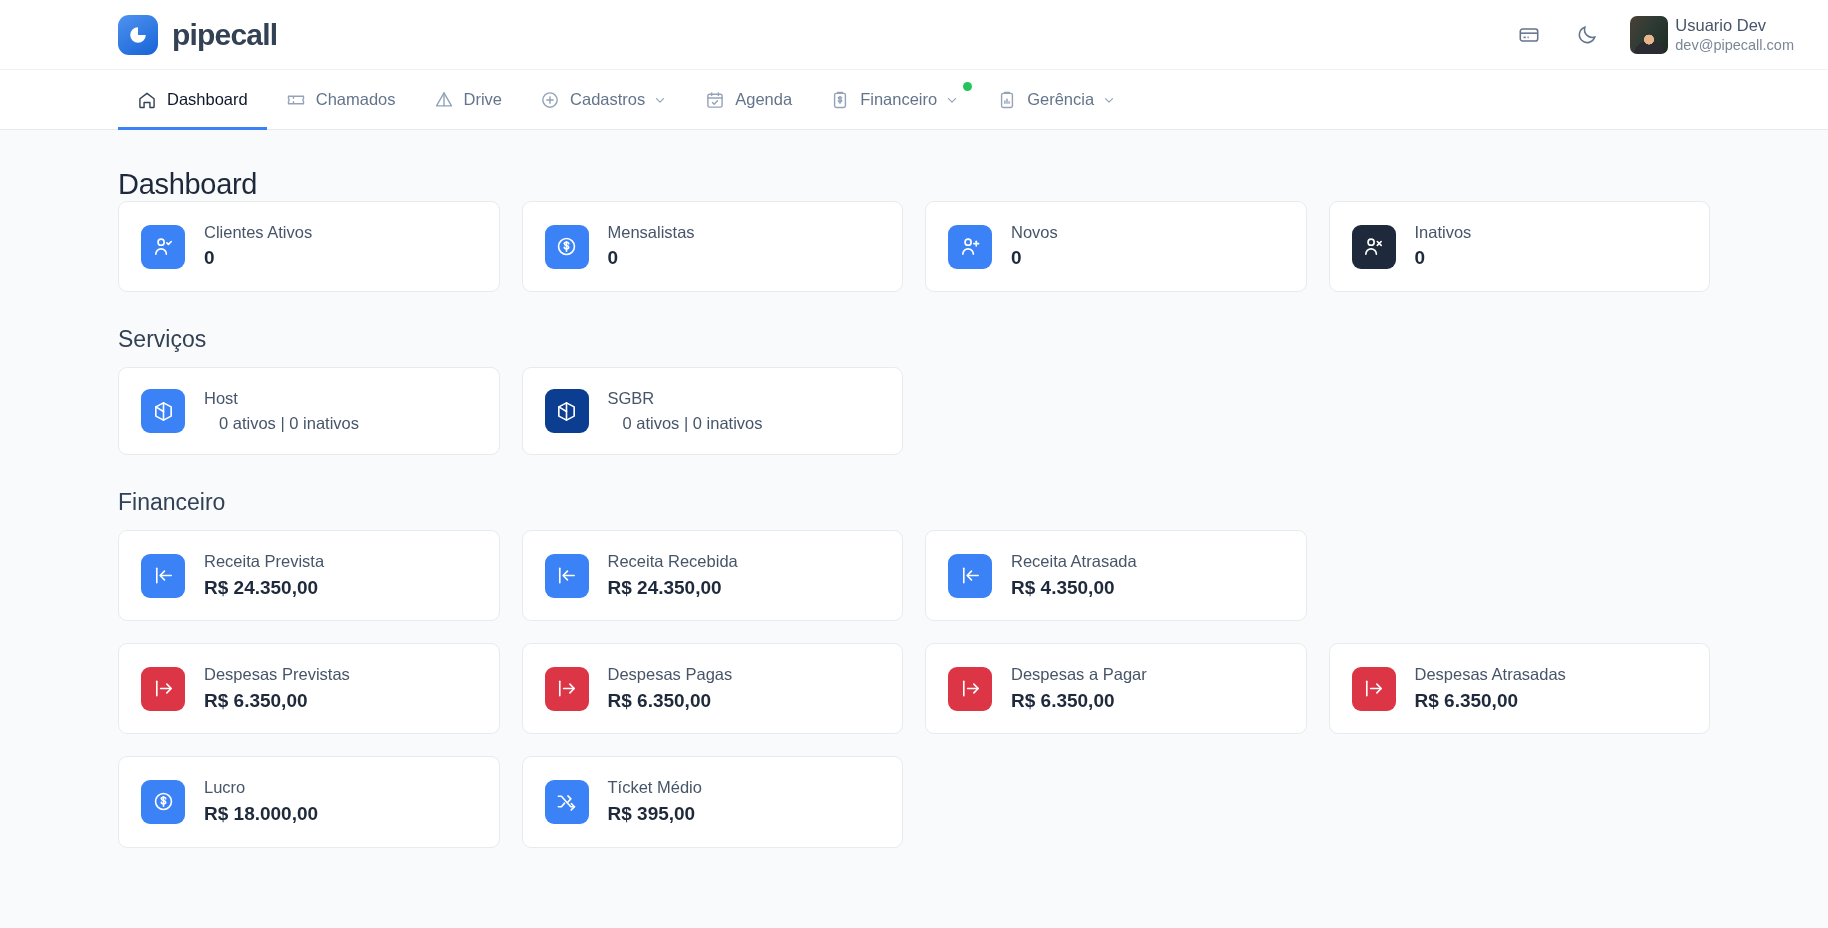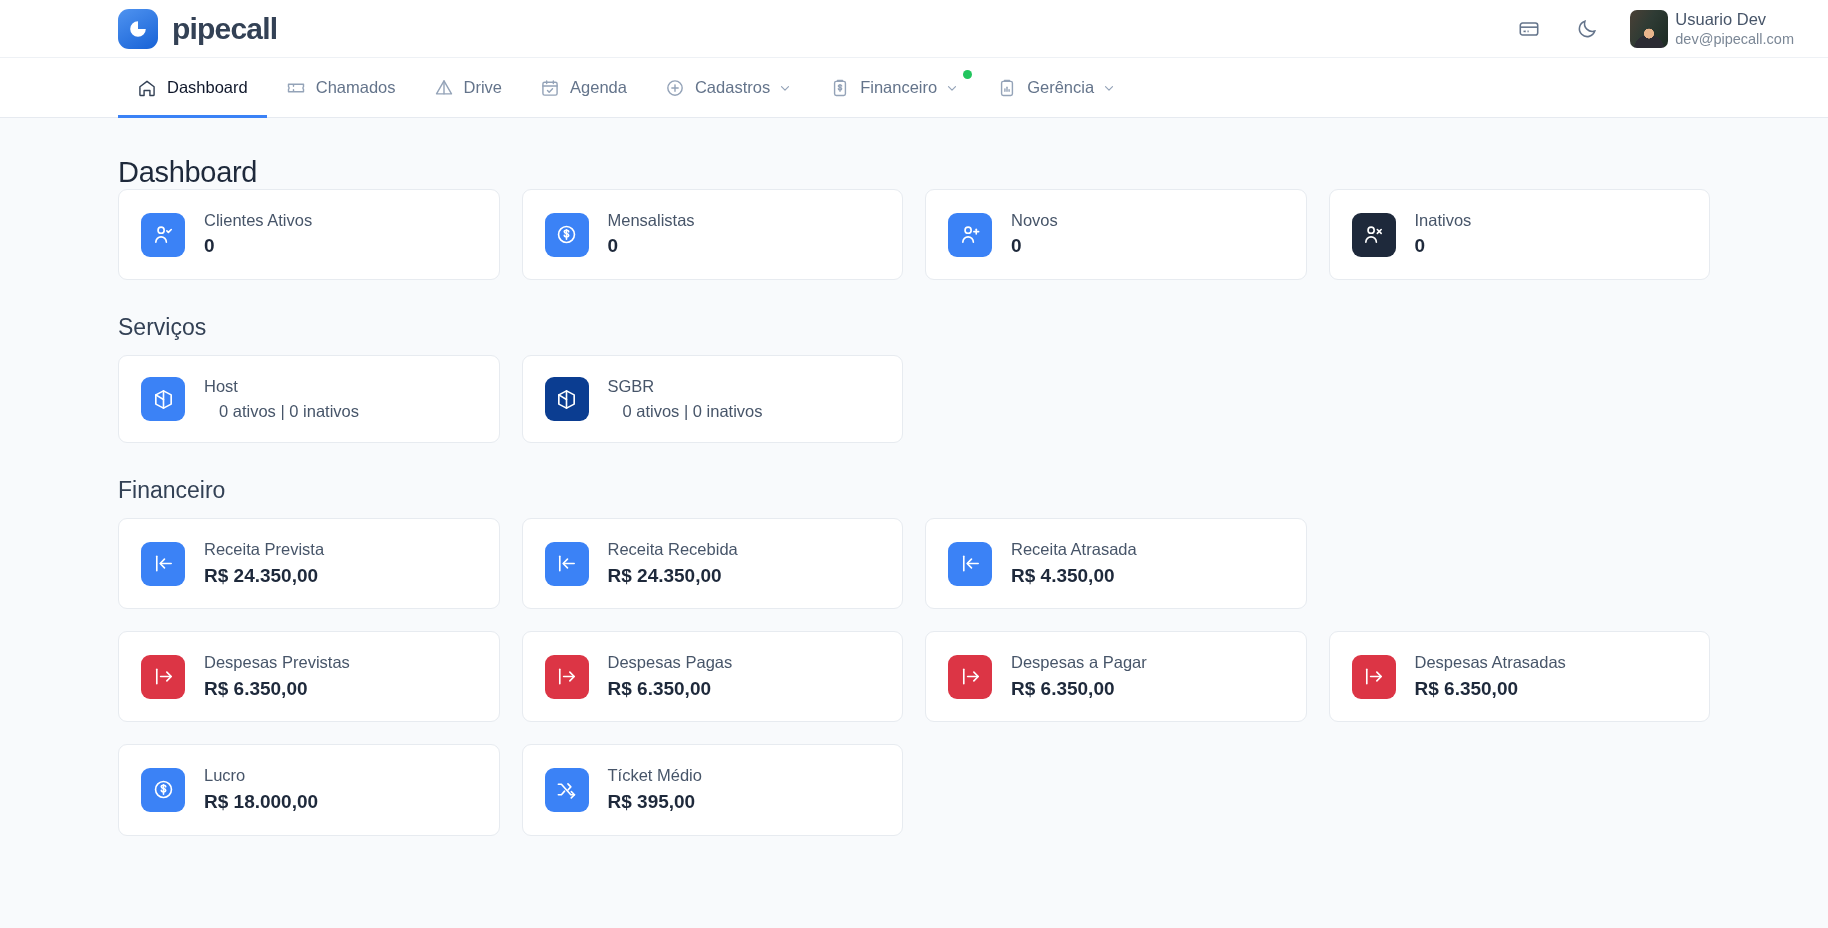--- a/index.html
+++ b/index.html
@@ -5,21 +5,21 @@
   * { box-sizing: border-box; margin: 0; padding: 0; }
   html, body {
     width: 1828px; height: 928px;
     background: #f8fafc;
     font-family: "Liberation Sans", sans-serif;
     overflow: hidden;
   }
 
   
   .topbar {
-    height: 58px;
+    height: 70px;
     background: #ffffff;
     display: flex;
     align-items: center;
     padding: 0 34px 0 118px;
     border-bottom: 1px solid #eef1f5;
   }
   .brand { display: flex; align-items: center; gap: 14px; }
   .brand-mark {
     width: 40px; height: 40px; border-radius: 11px;
     background: linear-gradient(150deg, #4f93f0 0%, #1762d6 100%);
@@ -183,47 +183,47 @@
         <svg width="20" height="20" viewBox="0 0 24 24" fill="none" stroke="currentColor" stroke-width="1.7" stroke-linecap="round" stroke-linejoin="round">
           <path d="M12 3.5 21 19H3z"></path>
           <path d="M12 3.5v15.5"></path>
         </svg>
       </span>
       <span>Drive</span>
     </div>
     <div class="nav-item">
       <span class="nav-ico">
         <svg width="20" height="20" viewBox="0 0 24 24" fill="none" stroke="currentColor" stroke-width="1.7" stroke-linecap="round" stroke-linejoin="round">
+          <circle cx="12" cy="12" r="8.6"></circle>
+          <path d="M12 8.2v7.6"></path>
+          <path d="M8.2 12h7.6"></path>
+        </svg>
+      </span>
+      <span>Cadastros</span>
+      <span class="chev">
+        <svg width="14" height="14" viewBox="0 0 24 24" fill="none" stroke="currentColor" stroke-width="2" stroke-linecap="round" stroke-linejoin="round">
+          <path d="M6 9.5l6 6 6-6"></path>
+        </svg>
+      </span>
+    </div>
+    <div class="nav-item">
+      <span class="nav-ico">
+        <svg width="20" height="20" viewBox="0 0 24 24" fill="none" stroke="currentColor" stroke-width="1.7" stroke-linecap="round" stroke-linejoin="round">
           <rect x="3.5" y="5" width="17" height="15.5" rx="2"></rect>
           <path d="M3.5 9.5h17"></path>
           <path d="M8 3.5v3"></path>
           <path d="M16 3.5v3"></path>
           <path d="M9 15l2 2 4-4"></path>
         </svg>
       </span>
       <span>Agenda</span>
     </div>
     <div class="nav-item">
       <span class="nav-ico">
         <svg width="20" height="20" viewBox="0 0 24 24" fill="none" stroke="currentColor" stroke-width="1.7" stroke-linecap="round" stroke-linejoin="round">
-          <circle cx="12" cy="12" r="8.6"></circle>
-          <path d="M12 8.2v7.6"></path>
-          <path d="M8.2 12h7.6"></path>
-        </svg>
-      </span>
-      <span>Cadastros</span>
-      <span class="chev">
-        <svg width="14" height="14" viewBox="0 0 24 24" fill="none" stroke="currentColor" stroke-width="2" stroke-linecap="round" stroke-linejoin="round">
-          <path d="M6 9.5l6 6 6-6"></path>
-        </svg>
-      </span>
-    </div>
-    <div class="nav-item">
-      <span class="nav-ico">
-        <svg width="20" height="20" viewBox="0 0 24 24" fill="none" stroke="currentColor" stroke-width="1.7" stroke-linecap="round" stroke-linejoin="round">
           <rect x="5.5" y="4" width="13" height="17" rx="2"></rect>
           <path d="M9 4V2.8h6V4"></path>
           <path d="M12 8v8"></path>
           <path d="M14 9.6c0-.9-.9-1.4-2-1.4s-2 .5-2 1.4.9 1.3 2 1.6 2 .7 2 1.6-.9 1.4-2 1.4-2-.5-2-1.4"></path>
         </svg>
       </span>
       <span>Financeiro</span>
       <span class="chev">
         <svg width="14" height="14" viewBox="0 0 24 24" fill="none" stroke="currentColor" stroke-width="2" stroke-linecap="round" stroke-linejoin="round">
           <path d="M6 9.5l6 6 6-6"></path>

